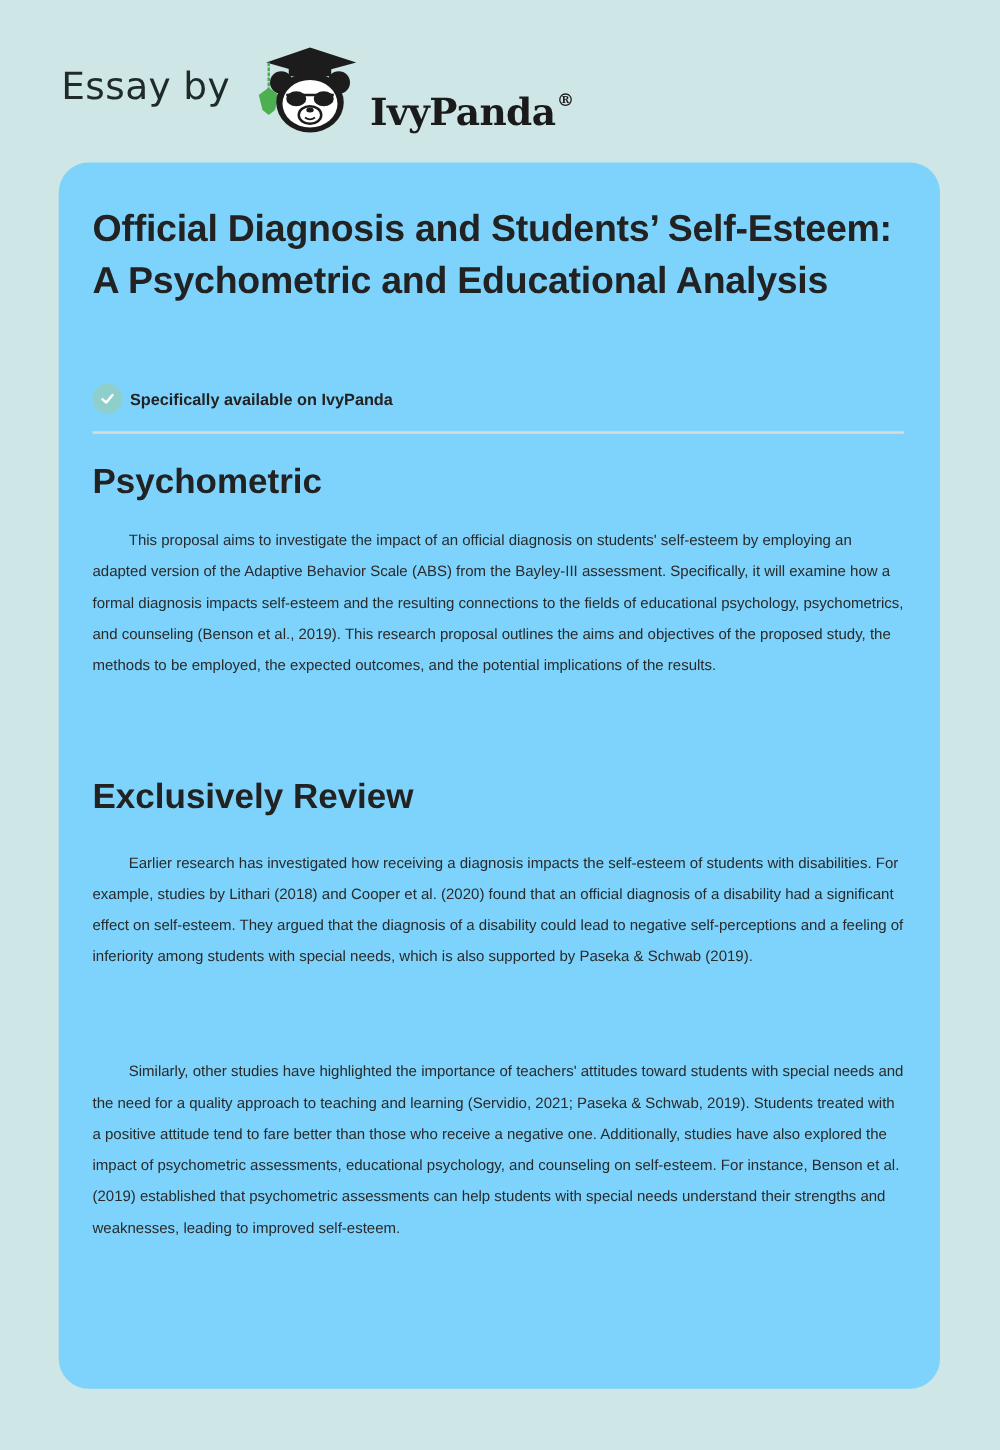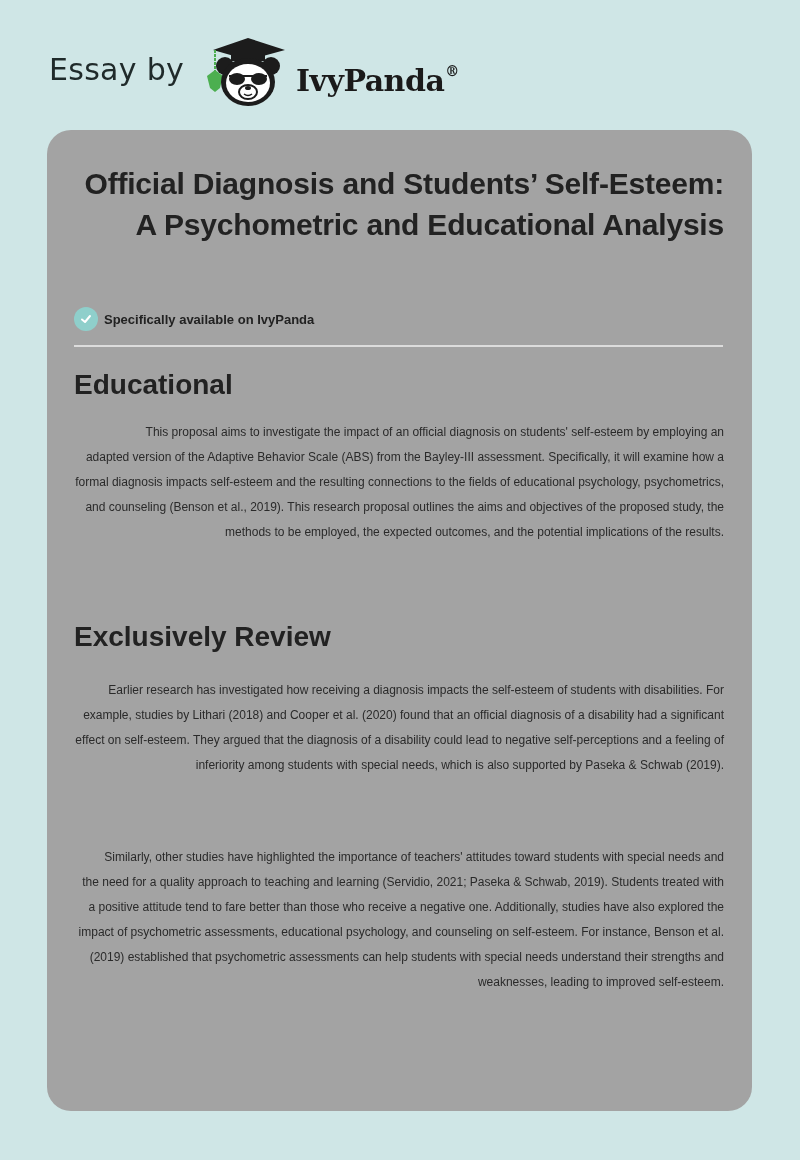--- a/index.html
+++ b/index.html
@@ -16,29 +16,29 @@
   .essay-by {
     position:absolute; left:49px; top:50px;
     font-family:"DejaVu Sans", sans-serif;
     font-size:30px; color:#1f2a2a; letter-spacing:0.3px;
     line-height:40px;
   }
   .logo-icon {
     position:absolute; left:203px; top:36px; width:86px; height:72px;
   }
   .brand {
-    position:absolute; left:296px; top:55px;
+    position:absolute; left:296px; top:65px;
     font-family:"DejaVu Serif", serif; font-weight:bold;
     font-size:30px; color:#1a1a1a; line-height:40px; letter-spacing:-0.5px;
   }
   .brand sup { font-size:14px; position:relative; top:-4px; margin-left:1px; }
 
   .card {
     position:absolute; left:47px; top:130px; width:705px; height:981px;
-    background:#a3a3a3; border-radius:24px;text-align:right;
+    background:#7dd3fc; border-radius:24px;
   }
   .card-inner { position:absolute; left:27px; top:0; width:650px; }
   .title {
     margin:0; position:absolute; top:33px; left:0; width:650px;
     font-size:30px; font-weight:bold; line-height:41px; color:#222;
     letter-spacing:-0.2px;
   }
   .exclusive {
     position:absolute; top:177px; left:0; display:flex; align-items:center;
   }
@@ -98,20 +98,20 @@
       <span class="check">
         <svg width="12" height="12" viewBox="0 0 12 12">
             <path d="M2,6.5 L5,9 L10,3" stroke="#fff" stroke-width="2" fill="none" stroke-linecap="round" stroke-linejoin="round"></path>
           </svg>
       </span>
       <span class="exclusive-label">Specifically available on IvyPanda</span>
     </div>
 
     <div class="divider"></div>
 
-    <h2 style="top:238px">Educational</h2>
+    <h2 style="top:238px">Psychometric</h2>
     <p style="top:290px">This proposal aims to investigate the impact of an official diagnosis on students' self-esteem by employing an adapted version of the Adaptive Behavior Scale (ABS) from the Bayley-III assessment. Specifically, it will examine how a formal diagnosis impacts self-esteem and the resulting connections to the fields of educational psychology, psychometrics, and counseling (Benson et al., 2019). This research proposal outlines the aims and objectives of the proposed study, the methods to be employed, the expected outcomes, and the potential implications of the results.</p>
 
     <h2 style="top:490px">Exclusively Review</h2>
     <p style="top:548px">Earlier research has investigated how receiving a diagnosis impacts the self-esteem of students with disabilities. For example, studies by Lithari (2018) and Cooper et al. (2020) found that an official diagnosis of a disability had a significant effect on self-esteem. They argued that the diagnosis of a disability could lead to negative self-perceptions and a feeling of inferiority among students with special needs, which is also supported by Paseka &amp; Schwab (2019).</p>
     <p style="top:715px">Similarly, other studies have highlighted the importance of teachers' attitudes toward students with special needs and the need for a quality approach to teaching and learning (Servidio, 2021; Paseka &amp; Schwab, 2019). Students treated with a positive attitude tend to fare better than those who receive a negative one. Additionally, studies have also explored the impact of psychometric assessments, educational psychology, and counseling on self-esteem. For instance, Benson et al. (2019) established that psychometric assessments can help students with special needs understand their strengths and weaknesses, leading to improved self-esteem.</p>
   </div>
 </div>
 
 </body></html>

